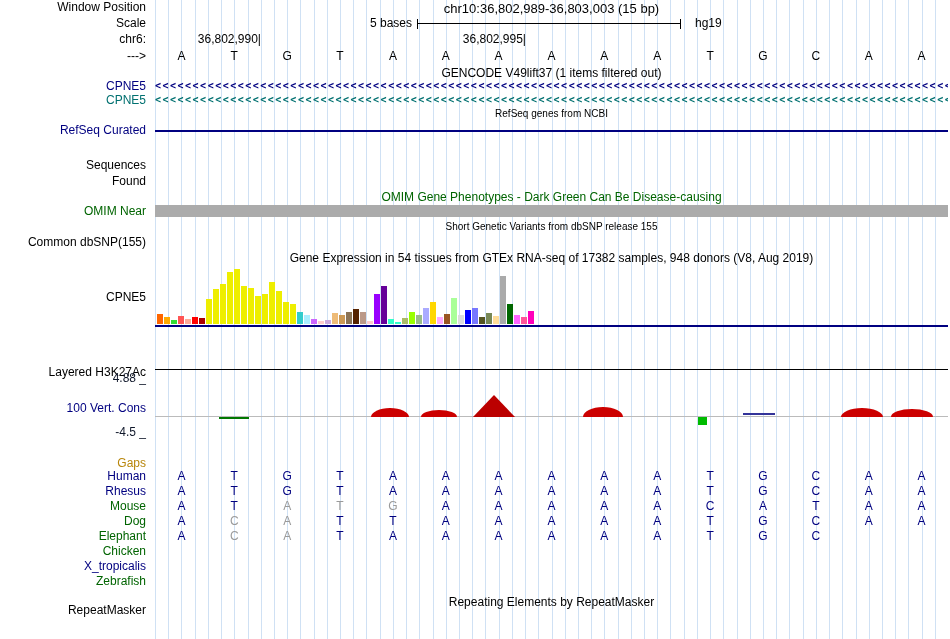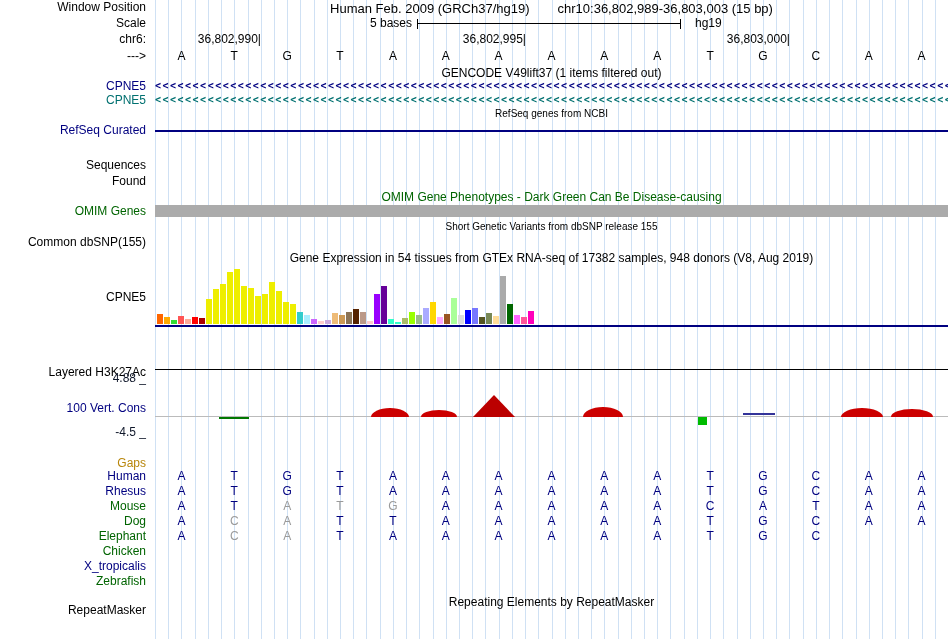--- a/index.html
+++ b/index.html
@@ -34,21 +34,21 @@
   <div id="labels">
     <div class="lbl" style="top:1px">Window Position</div>
     <div class="lbl" style="top:17px">Scale</div>
     <div class="lbl" style="top:33px">chr6:</div>
     <div class="lbl" style="top:50px">---&gt;</div>
     <div class="lbl navy" style="top:80px">CPNE5</div>
     <div class="lbl teal" style="top:94px">CPNE5</div>
     <div class="lbl navy" style="top:124px">RefSeq Curated</div>
     <div class="lbl" style="top:159px">Sequences</div>
     <div class="lbl" style="top:175px">Found</div>
-    <div class="lbl green" style="top:205px">OMIM Genes</div>
+    <div class="lbl green" style="top:205px">OMIM Near</div>
     <div class="lbl" style="top:236px">Common dbSNP(155)</div>
     <div class="lbl" style="top:291px">CPNE5</div>
     <div class="lbl" style="top:366px">Layered H3K27Ac</div>
     <div class="lbl slate" style="top:372px">4.88 _</div>
     <div class="lbl navy" style="top:402px">100 Vert. Cons</div>
     <div class="lbl slate" style="top:426px">-4.5 _</div>
     <div class="lbl orange" style="top:457px">Gaps</div>
     <div class="lbl" style="top:604px">RepeatMasker</div>
   <div class="lbl" style="top: 470px; color: rgb(0, 0, 128);">Human</div>
       <div class="lbl" style="top: 485px; color: rgb(0, 0, 128);">Rhesus</div>
@@ -57,36 +57,34 @@
       <div class="lbl" style="top: 530px; color: rgb(0, 100, 0);">Elephant</div>
       <div class="lbl" style="top: 545px; color: rgb(0, 100, 0);">Chicken</div>
       <div class="lbl" style="top: 560px; color: rgb(0, 0, 128);">X_tropicalis</div>
       <div class="lbl" style="top: 575px; color: rgb(0, 100, 0);">Zebrafish</div>
     </div>
 
   <div id="track-area">
     <div id="grid"></div>
 
     <div class="trk title-row" style="top:1px">
-      <span>Human Feb. 2009 (GRCh37/hg19)</span>
       <span>chr10:36,802,989-36,803,003 (15 bp)</span>
     </div>
 
     <div class="trk" style="top:17px;height:14px">
       <div class="scale-text">5 bases</div>
       <div class="scale-bar">
         <div class="scale-bar-line"></div>
       </div>
       <div class="scale-db">hg19</div>
     </div>
 
     <div class="trk" style="top:33px;height:14px">
       <div class="coord" style="width:106px">36,802,990|</div>
       <div class="coord" style="width:371px">36,802,995|</div>
-      <div class="coord" style="width:635px">36,803,000|</div>
     </div>
 
     <div class="trk" style="top:50px;height:13px">
         <span class="base-cell" style="left: 0px; width: 52.8667px;">A</span>
         <span class="base-cell" style="left: 52.8667px; width: 52.8667px;">T</span>
         <span class="base-cell" style="left: 105.733px; width: 52.8667px;">G</span>
         <span class="base-cell" style="left: 158.6px; width: 52.8667px;">T</span>
         <span class="base-cell" style="left: 211.467px; width: 52.8667px;">A</span>
         <span class="base-cell" style="left: 264.333px; width: 52.8667px;">A</span>
         <span class="base-cell" style="left: 317.2px; width: 52.8667px;">A</span>

